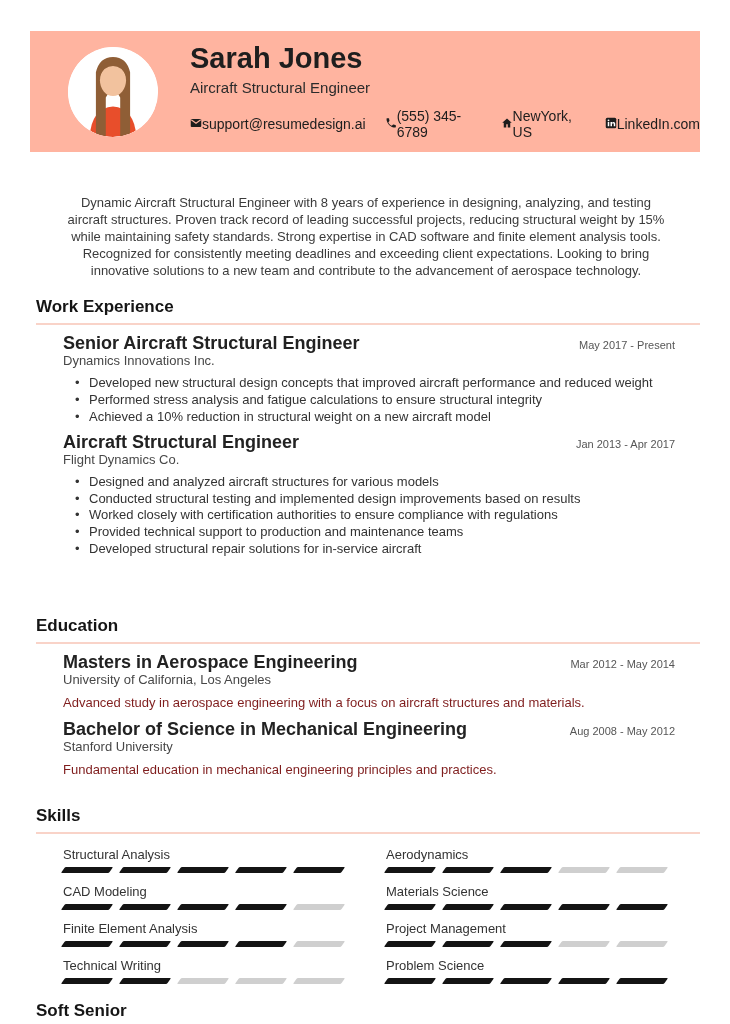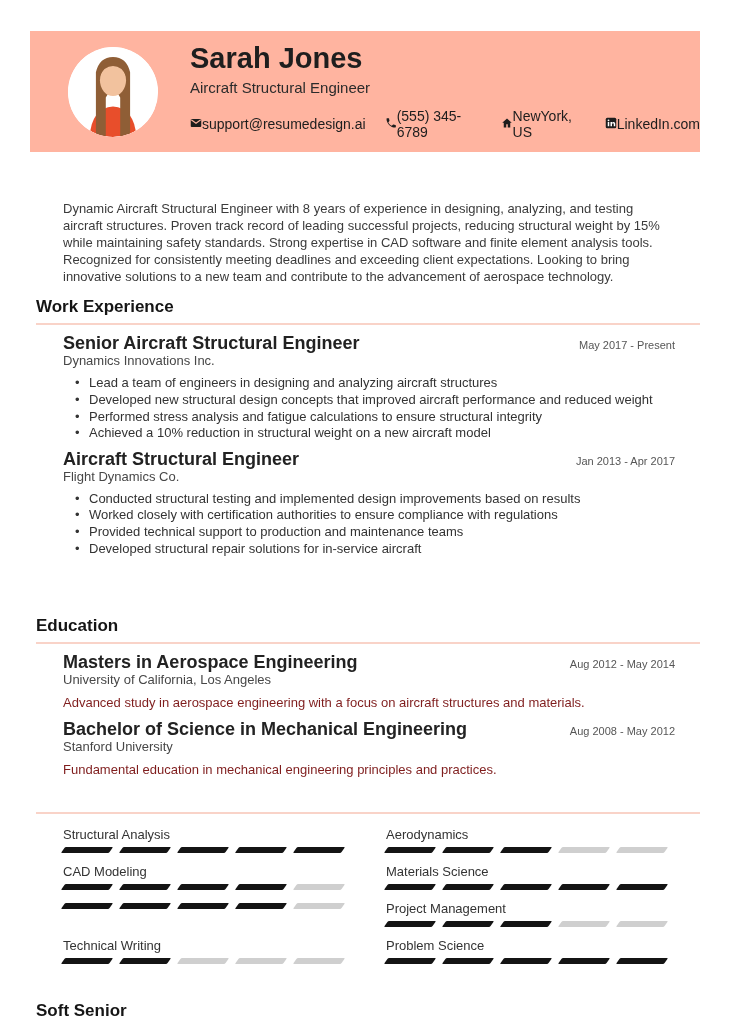--- a/index.html
+++ b/index.html
@@ -12,22 +12,22 @@
   .avatar { width:90px; height:90px; border-radius:50%; overflow:hidden; margin-left:38px; flex:none; background:#fff; }
   .avatar svg { display:block; width:100%; height:100%; }
   .hdr-text { margin-left:32px; }
   .name { margin:0; font-size:29px; font-weight:bold; color:#1e1e1e; line-height:1.1; }
   .jobtitle { font-size:15px; color:#2b2b2b; margin-top:4px; }
   .contacts { display:flex; align-items:center; gap:19px; margin-top:12px; }
   .contact { display:flex; align-items:center; font-size:14px; color:#1d1d1d; cursor:pointer; }
   .contact svg { width:12px; height:12px; flex:none; }
 
   
-  .summary { position:absolute; left:63px; top:200px; width:606px; margin:0;
-             font-size:13px; line-height:17px; color:#3b3b3b; }
+  .summary { position:absolute; left:63px; top:194px; width:606px; margin:0;
+             font-size:13px; line-height:17px; color:#3b3b3b;text-align:center; }
 
   
   .section { position:absolute; left:36px; width:664px; }
   .section h2 { margin:0; font-size:17px; line-height:20px; font-weight:bold; color:#151515; }
   .divider { height:2px; background:var(--divider,#F9D3C8); margin-top:6px; }
   #sec-work { top:297px; }
   #sec-edu { top:616px; }
   #sec-skills { top:806px; }
   #sec-soft { top:1001px; }
 
@@ -115,66 +115,67 @@
     <h2>Work Experience</h2>
     <div class="divider"></div>
     <div class="entries" id="work-entries">
         <div class="entry">
           <div class="entry-head">
             <span class="entry-title">Senior Aircraft Structural Engineer</span>
             <span class="entry-date">May 2017 - Present</span>
           </div>
           <div class="entry-sub">Dynamics Innovations Inc.</div>
           <ul>
-            <li>Lead a team of engineers in designing and analyzing aircraft structures</li>
             <li>Developed new structural design concepts that improved aircraft performance and reduced weight</li>
             <li>Performed stress analysis and fatigue calculations to ensure structural integrity</li>
             <li>Achieved a 10% reduction in structural weight on a new aircraft model</li>
           </ul>
         </div>
         <div class="entry">
           <div class="entry-head">
             <span class="entry-title">Aircraft Structural Engineer</span>
             <span class="entry-date">Jan 2013 - Apr 2017</span>
           </div>
           <div class="entry-sub">Flight Dynamics Co.</div>
           <ul>
+            <li>Designed and analyzed aircraft structures for various models</li>
             <li>Conducted structural testing and implemented design improvements based on results</li>
             <li>Worked closely with certification authorities to ensure compliance with regulations</li>
             <li>Provided technical support to production and maintenance teams</li>
             <li>Developed structural repair solutions for in-service aircraft</li>
           </ul>
         </div>
       </div>
   </section>
 
   <section class="section" id="sec-edu">
     <h2>Education</h2>
     <div class="divider"></div>
     <div class="entries" id="edu-entries">
         <div class="entry">
           <div class="entry-head">
             <span class="entry-title">Masters in Aerospace Engineering</span>
-            <span class="entry-date">Aug 2012 - May 2014</span>
+            <span class="entry-date">Mar 2012 - May 2014</span>
           </div>
           <div class="entry-sub">University of California, Los Angeles</div>
           <div class="edu-desc">Advanced study in aerospace engineering with a focus on aircraft structures and materials.</div>
         </div>
         <div class="entry">
           <div class="entry-head">
             <span class="entry-title">Bachelor of Science in Mechanical Engineering</span>
             <span class="entry-date">Aug 2008 - May 2012</span>
           </div>
           <div class="entry-sub">Stanford University</div>
           <div class="edu-desc">Fundamental education in mechanical engineering principles and practices.</div>
         </div>
       </div>
   </section>
 
   <section class="section" id="sec-skills">
+    <h2>Skills</h2>
     <div class="divider"></div>
     <div class="skills-grid" id="skills-grid">
         <div class="skill">
           <div class="skill-name">Structural Analysis</div>
           <div class="bar">
             <span class="seg f"></span>
             <span class="seg f"></span>
             <span class="seg f"></span>
             <span class="seg f"></span>
             <span class="seg f"></span>
@@ -204,20 +205,21 @@
           <div class="skill-name">Materials Science</div>
           <div class="bar">
             <span class="seg f"></span>
             <span class="seg f"></span>
             <span class="seg f"></span>
             <span class="seg f"></span>
             <span class="seg f"></span>
           </div>
         </div>
         <div class="skill">
+          <div class="skill-name">Finite Element Analysis</div>
           <div class="bar">
             <span class="seg f"></span>
             <span class="seg f"></span>
             <span class="seg f"></span>
             <span class="seg f"></span>
             <span class="seg e"></span>
           </div>
         </div>
         <div class="skill">
           <div class="skill-name">Project Management</div>

